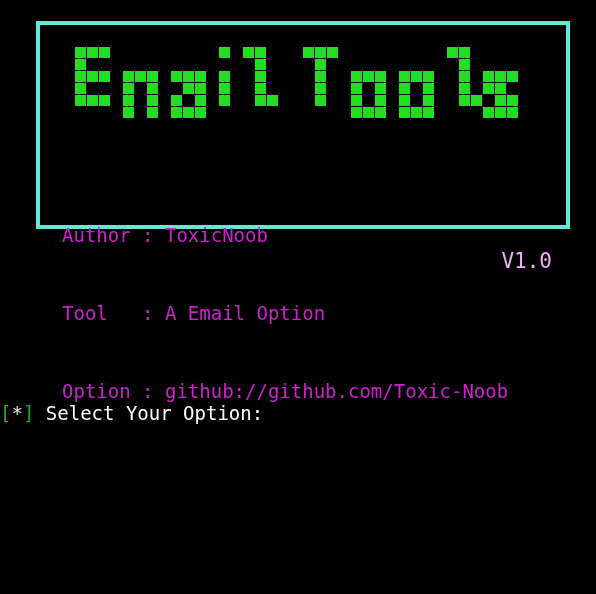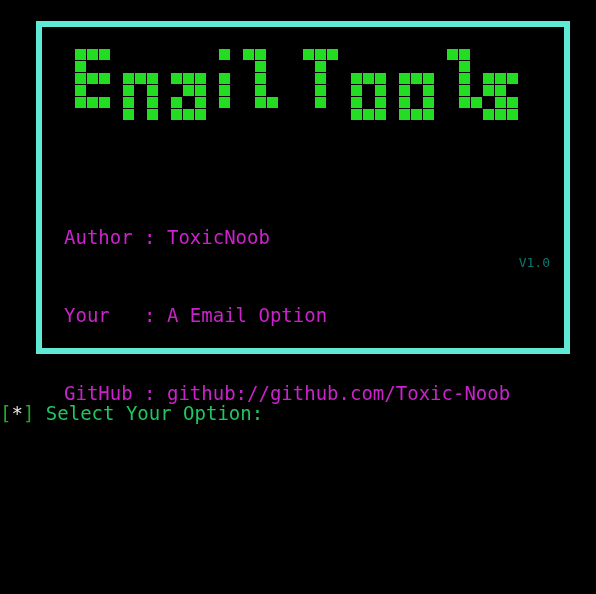--- a/index.html
+++ b/index.html
@@ -14,23 +14,23 @@
     font-family: "DejaVu Sans Mono", "Liberation Mono", monospace;
     position: relative;
   }
 
   
   #banner-box {
     position: absolute;
     left: 36px;
     top: 21px;
     width: 534px;
-    height: 333px;
+    height: 208px;
     box-sizing: border-box;
-    border: 6px solid #5eead4;
+    border: 4px solid #5eead4;
     text-decoration: underline;
   }
 
   
   #figlet {
     position: absolute;
     left: 0;
     top: 10px;
     width: 100%;
     height: 108px;
@@ -46,41 +46,41 @@
     line-height: 26px;
     white-space: pre;
     color: #cc22cc;
   }
   .info-row { position: relative; height: 26px; }
   .info-key, .info-sep, .info-val { color: #cc22cc; }
   #version-label {
     position: absolute;
     right: 14px;
     top: 223px;
-    font-size: 13px;
+    font-size: 21px;
     line-height: 26px;
-    color: #0f766e;
+    color: #f0abfc;
     white-space: pre;
   }
 
   
   #console {
     position: absolute;
     left: 0;
     top: 322px;
     width: 596px;
     font-size: 19px;
     line-height: 26px;
     white-space: pre;
   }
   .line { height: 26px; white-space: pre; }
   .line.spacer { height: 26px; }
   .brk     { color: #22aa22; }
   .tagtext { color: #e6e6e6; }
-  .glabel  { color: #22c55e; }
+  .glabel  { color: #ffffff; }
 </style>
 </head>
 <body>
 
 <div id="banner-box">
 
   <div id="figlet">
     <svg id="figlet-svg" width="456" height="84" viewBox="0 0 456 84">
         <rect x="0" y="12" width="11" height="11" fill="#22dd22"></rect>
         <rect x="12" y="12" width="11" height="11" fill="#22dd22"></rect>
@@ -165,22 +165,22 @@
         <rect x="420" y="60" width="11" height="11" fill="#22dd22"></rect>
         <rect x="432" y="60" width="11" height="11" fill="#22dd22"></rect>
         <rect x="408" y="72" width="11" height="11" fill="#22dd22"></rect>
         <rect x="420" y="72" width="11" height="11" fill="#22dd22"></rect>
         <rect x="432" y="72" width="11" height="11" fill="#22dd22"></rect>
       </svg>
   </div>
 
   <div id="info-block">
     <div class="info-row"><span class="info-key">Author</span><span class="info-sep"> : </span><span class="info-val">ToxicNoob</span></div>
-    <div class="info-row"><span class="info-key">Your  </span><span class="info-sep"> : </span><span class="info-val">A Email Option</span></div>
-    <div class="info-row"><span class="info-key">GitHub</span><span class="info-sep"> : </span><span class="info-val">github://github.com/Toxic-Noob</span></div>
+    <div class="info-row"><span class="info-key">Tool  </span><span class="info-sep"> : </span><span class="info-val">A Email Option</span></div>
+    <div class="info-row"><span class="info-key">Option</span><span class="info-sep"> : </span><span class="info-val">github://github.com/Toxic-Noob</span></div>
   </div>
 
   <div id="version-label">V1.0</div>
 </div>
 
 <div id="console">
 
   <div class="line"><span class="brk">[</span><span class="tagtext">*</span><span class="brk">]</span><span class="glabel"> </span><span class="glabel">Select Your Option:</span></div>
 
   <div class="line spacer"></div>

